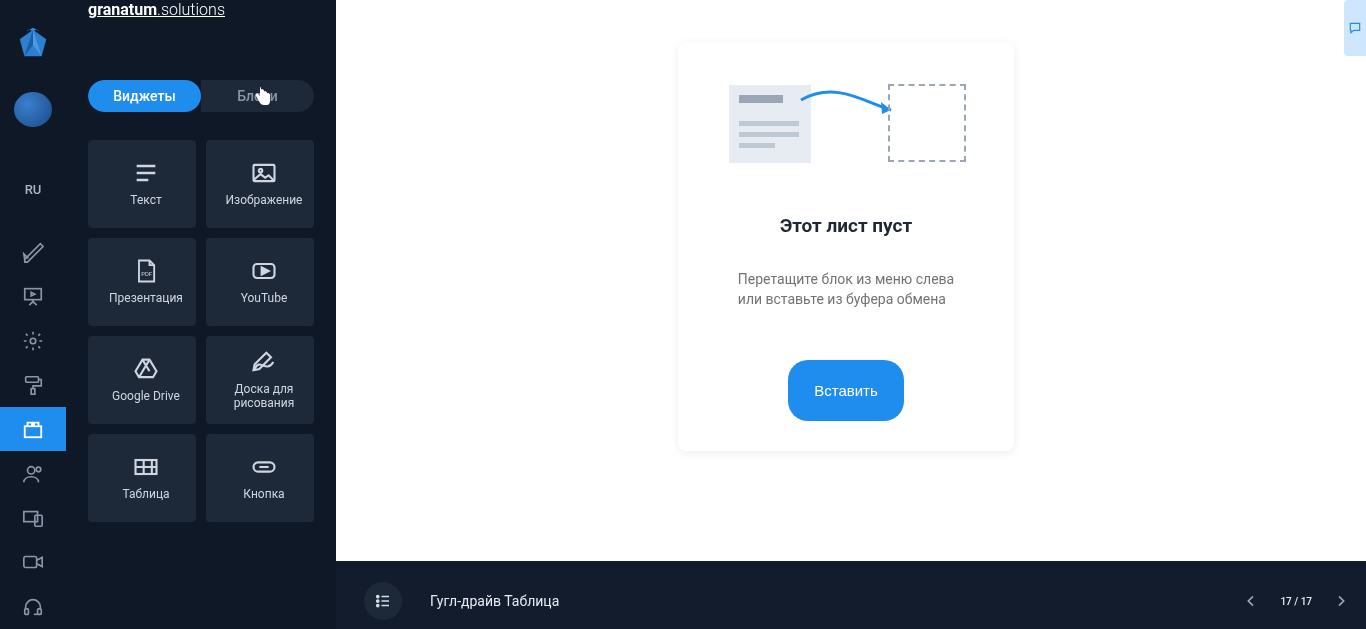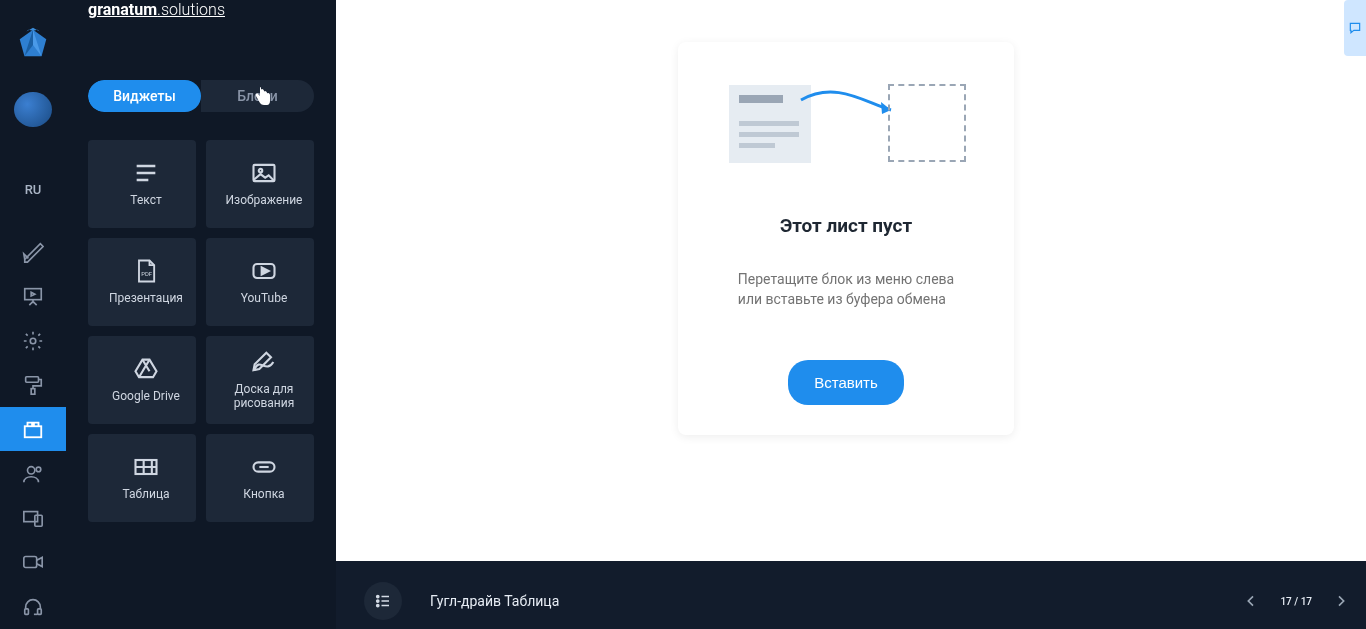--- a/index.html
+++ b/index.html
@@ -102,21 +102,21 @@
 .empty-illus .docblock .bar4 { position:absolute; left:10px; top:58px; width:36px; height:5px; background:#bfc9d4; }
 .empty-illus .dashbox {
   position:absolute; right:0; top:2px; width:78px; height:78px;
   border: 2px dashed #9aa6b5;
 }
 .empty-illus svg.arrow { position:absolute; left: 70px; top: 6px; }
 .empty-title { font-size: 19px; font-weight: 700; color:#1e2732; margin-bottom: 12px; }
 .empty-sub { font-size: 14px; color:#737373; text-align:left; line-height:1.45; margin-bottom: 30px; }
 .empty-btn {
   background:#1f8ded; color:#fff; font-size:15px; font-weight:500;
-  padding: 14px 26px; border-radius: 20px; border:none; cursor:pointer;
+  padding: 22px 26px; border-radius: 20px; border:none; cursor:pointer;
 }
 
 .chat-tab {
   position:absolute; right:0; top:0; width:22px; height:56px;
   background:#cfe6ff; border-radius:4px 0 0 4px;
   display:flex;align-items:center;justify-content:center;
   color:#1f8ded; cursor:pointer;
 }
 
 .bottom-bar {

